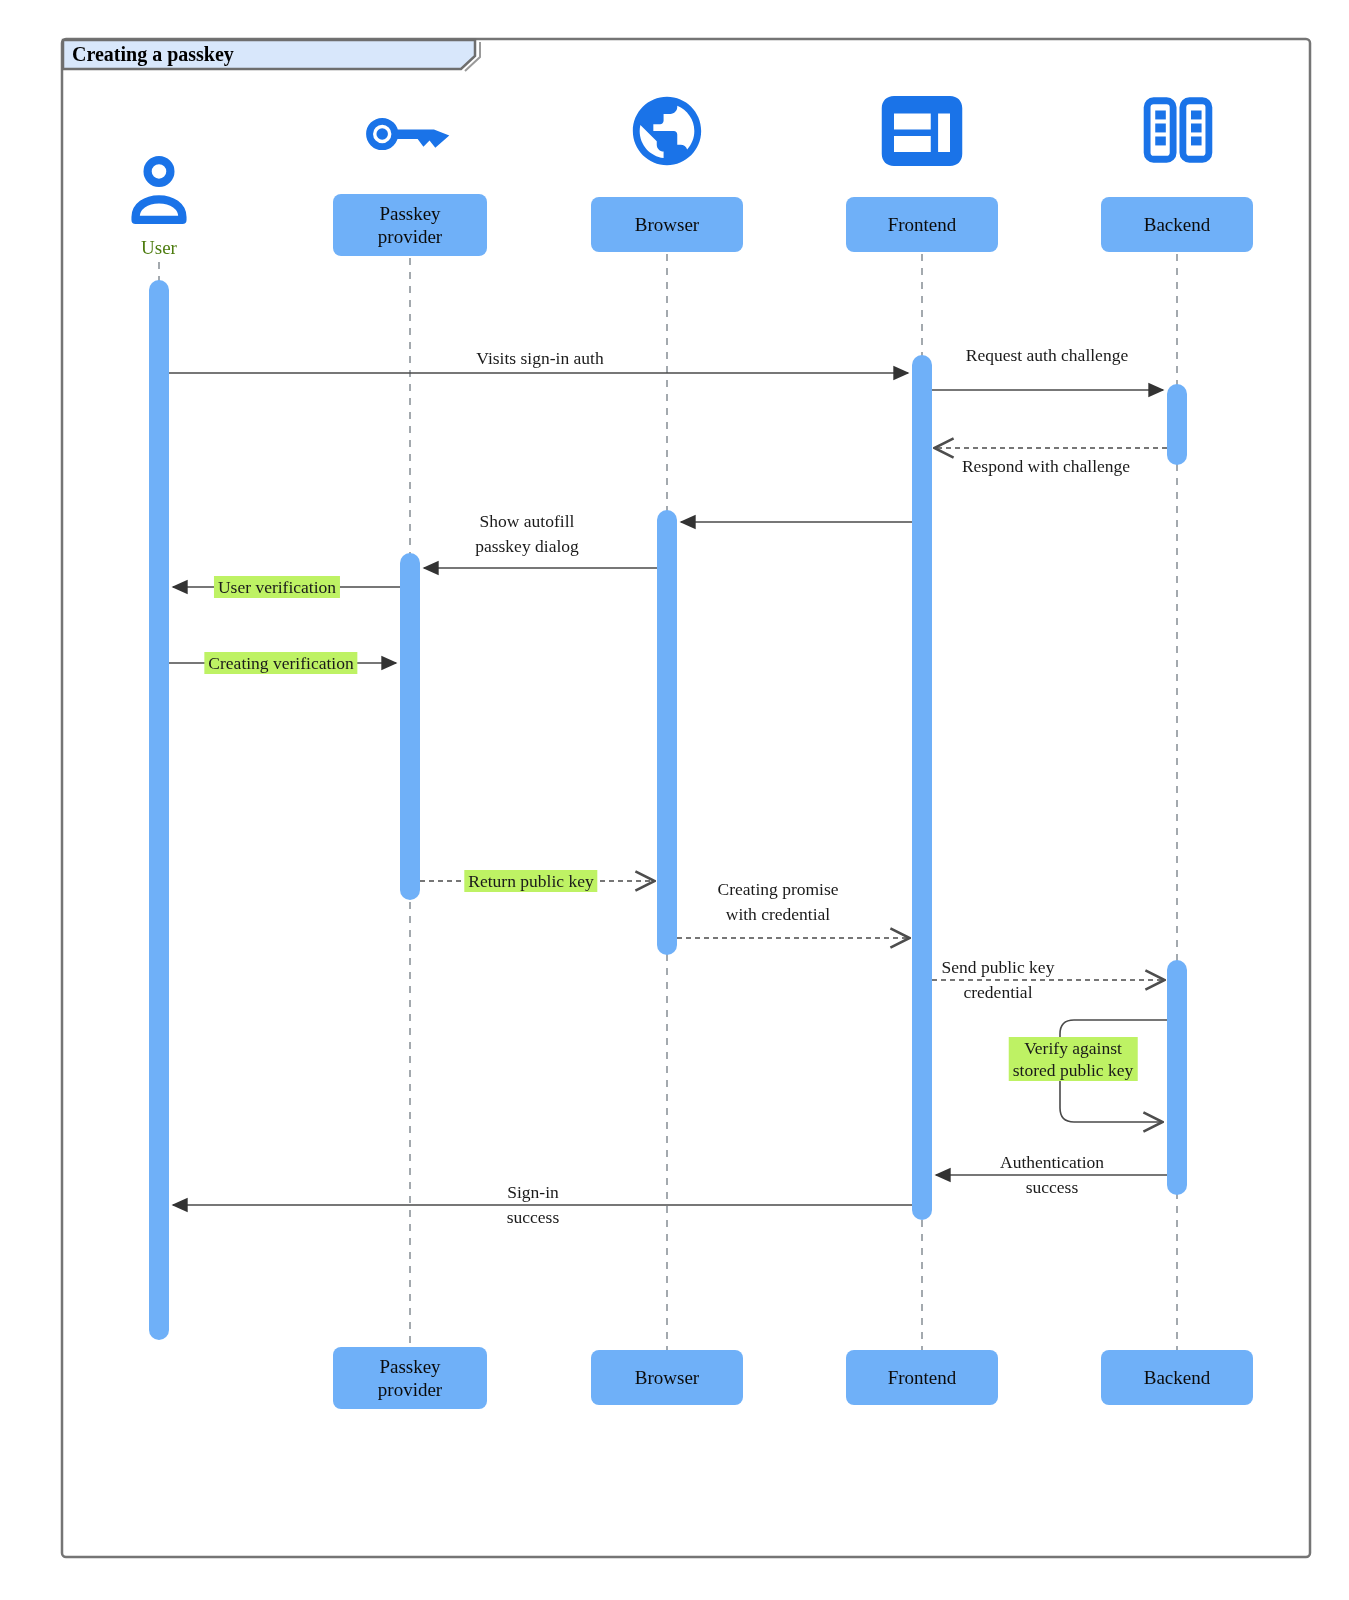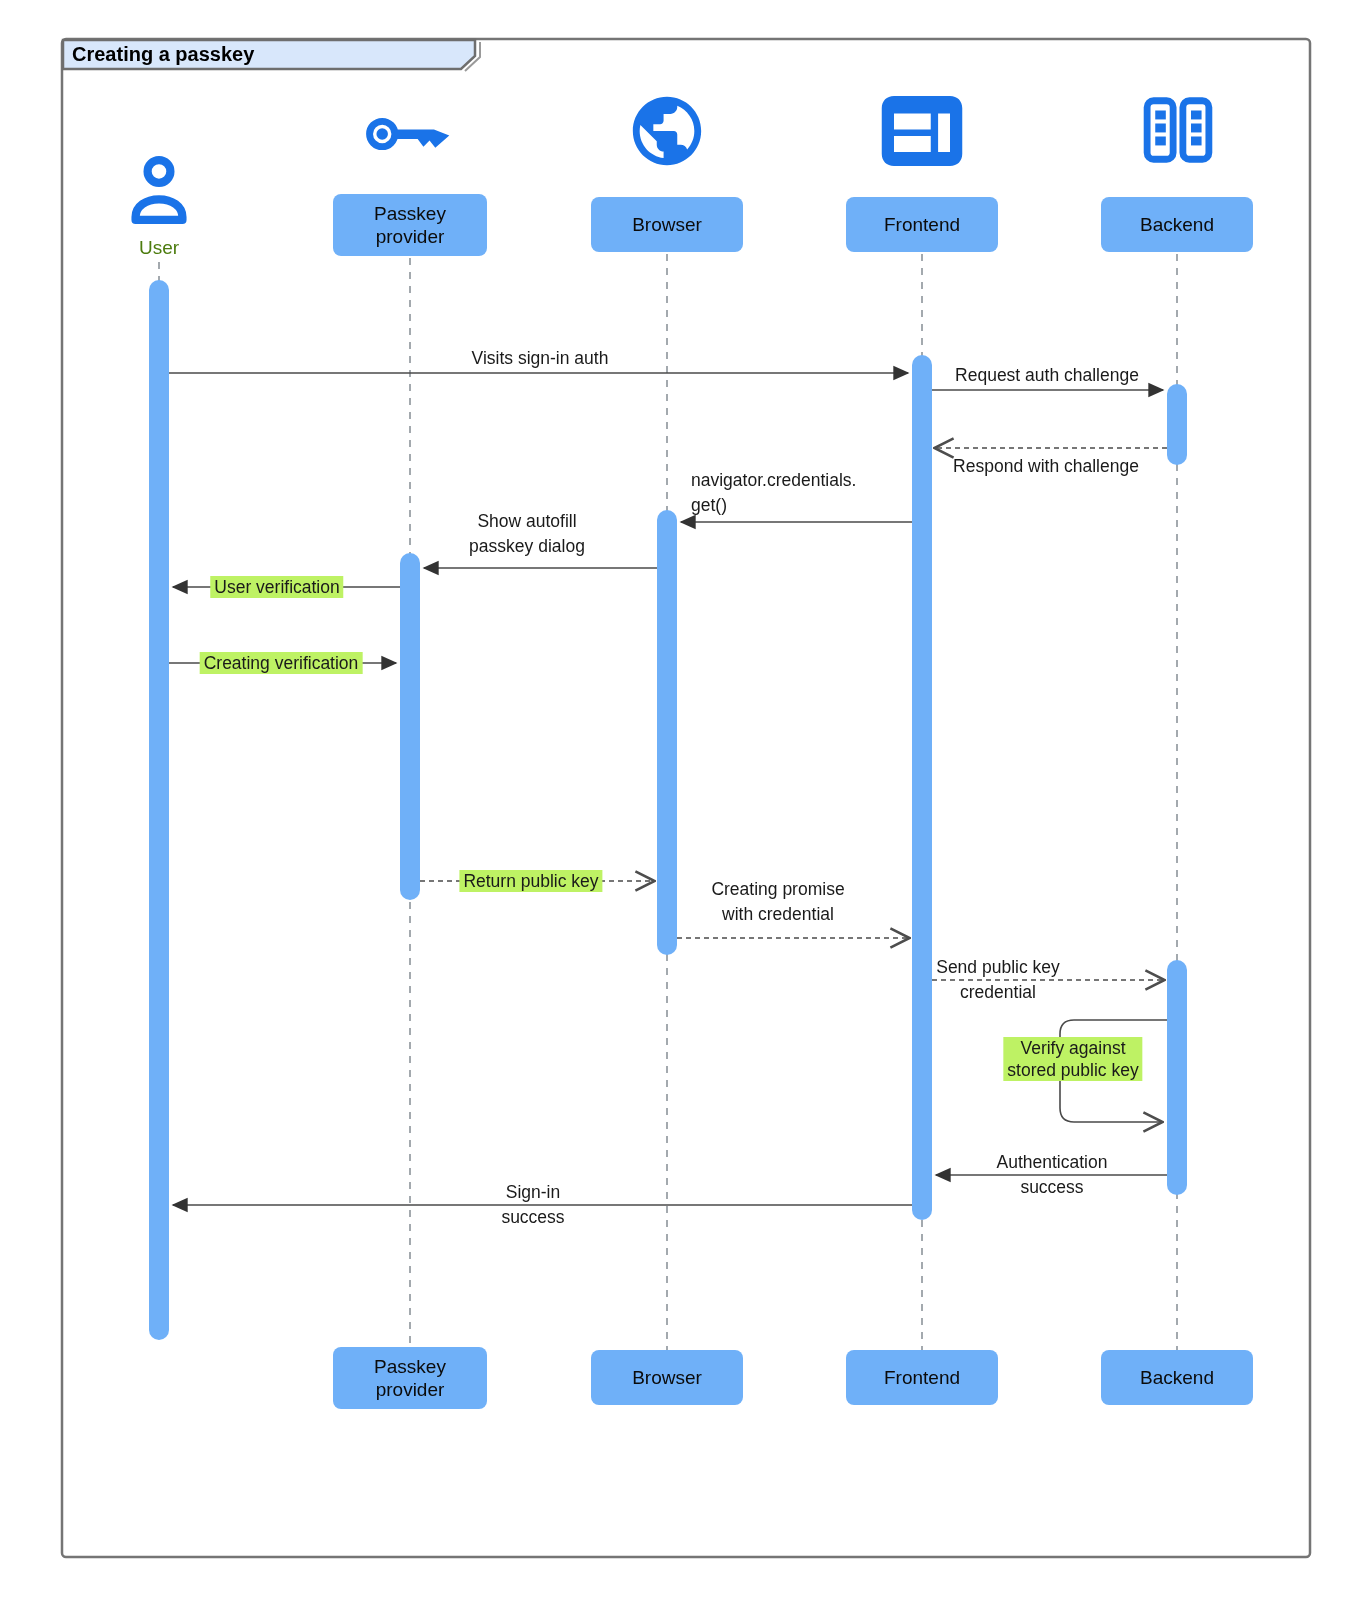--- a/index.html
+++ b/index.html
@@ -1,17 +1,17 @@
 <!DOCTYPE html>
 <html><head>
 <meta charset="utf-8">
 <style>
   html,body{margin:0;padding:0;background:#ffffff;}
   .stage{position:relative;width:1349px;height:1600px;background:#ffffff;
-         font-family:Liberation Sans, sans-serif;color:#111;overflow:hidden;}
+         font-family:Liberation Serif, serif;color:#111;overflow:hidden;}
   .layer{position:absolute;left:0;top:0;width:1349px;height:1600px;}
   svg.layer{pointer-events:none;}
   .title-tab-text{position:absolute;left:72px;top:43px;font-size:20px;font-weight:bold;color:#000;}
   
   .abox{position:absolute;background:#6FB0F8;border-radius:8px;display:flex;align-items:center;
         justify-content:center;text-align:center;font-size:19px;color:#0b0b0b;line-height:1.22;}
   .actor-icon{position:absolute;}
   .plain-label{position:absolute;font-size:19px;color:#4d7c0f;text-align:center;}
   
   .bar{position:absolute;width:20px;background:#6FB0F8;border-radius:10px;}
@@ -102,24 +102,22 @@
   <div class="abox" style="left:1101px;top:197px;width:152px;height:55px;">Backend</div>
 
   <div class="bar" style="left:149px;top:280px;height:1060px;"></div>
   <div class="bar" style="left:400px;top:553px;height:347px;"></div>
   <div class="bar" style="left:657px;top:510px;height:445px;"></div>
   <div class="bar" style="left:912px;top:355px;height:865px;"></div>
   <div class="bar" style="left:1167px;top:384px;height:81px;"></div>
   <div class="bar" style="left:1167px;top:960px;height:235px;"></div>
 
   <div class="mlabel" style="left:540px;top:346px;">Visits sign-in auth</div>
-  <div class="mlabel" style="left:1047px;top:363px;">Request auth challenge</div>
+  <div class="mlabel" style="left:1047px;top:343px;">Request auth challenge</div>
   <div class="mlabel" style="left:1046px;top:454px;">Respond with challenge</div>
-  <div class="mlabel leftal" style="left:691px;top:468px;width:210px;">navigator.credentials.
-get()</div>
   <div class="mlabel" style="left:527px;top:509px;">Show autofill
 passkey dialog</div>
   <div class="mlabel onln" style="left:277px;top:576px;">User verification</div>
   <div class="mlabel onln" style="left:281px;top:652px;">Creating verification</div>
   <div class="mlabel onln" style="left:531px;top:870px;">Return public key</div>
   <div class="mlabel" style="left:778px;top:877px;">Creating promise
 with credential</div>
   <div class="mlabel" style="left:998px;top:955px;">Send public key
 credential</div>
   <div class="mlabel onln" style="left:1073px;top:1037px;">Verify against

